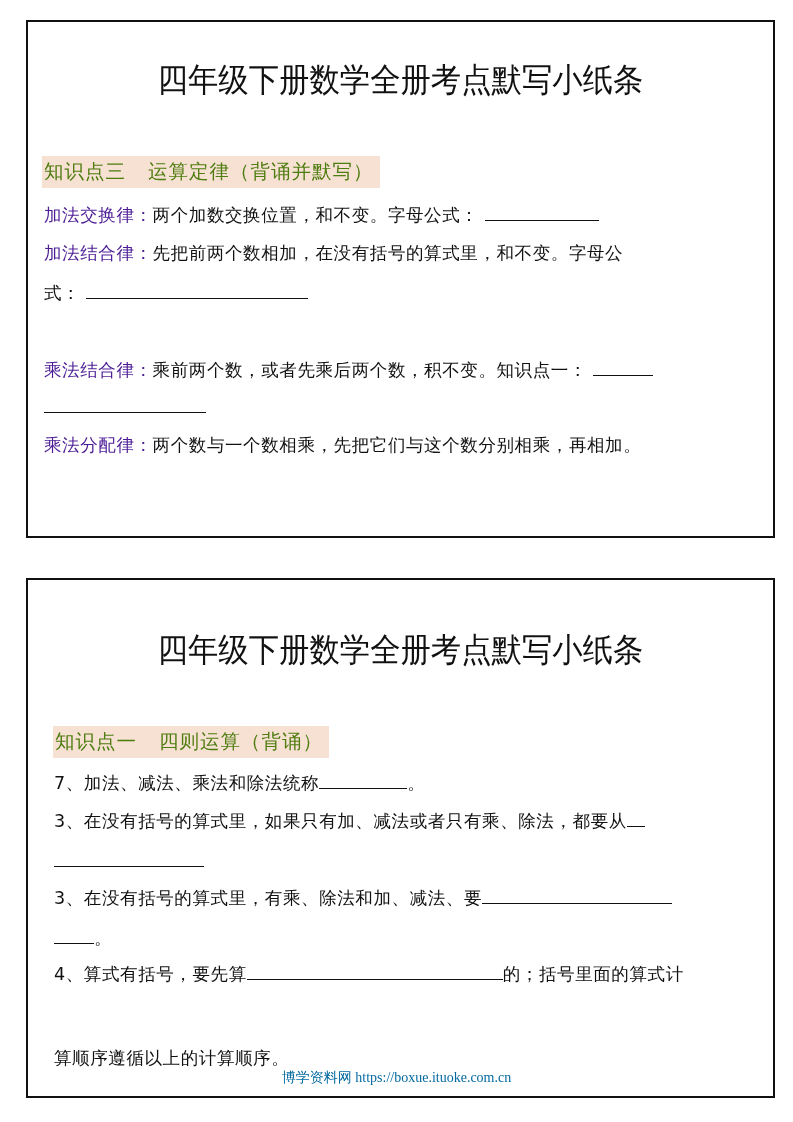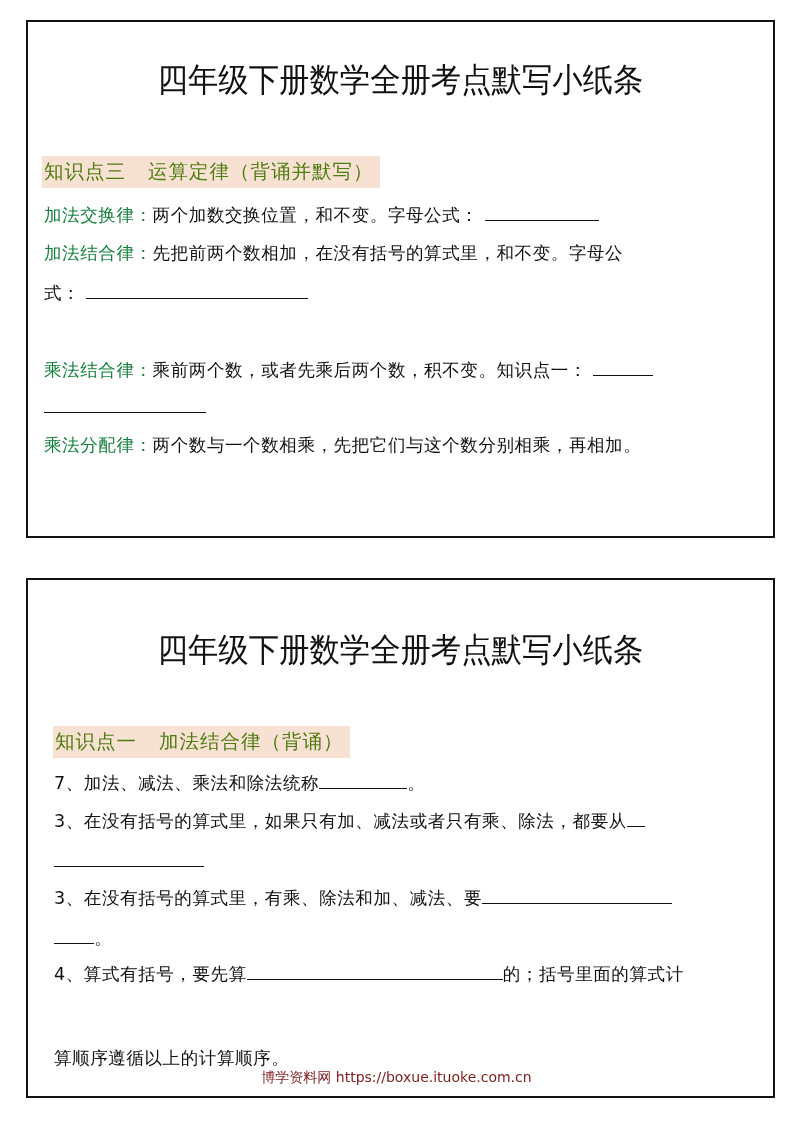--- a/index.html
+++ b/index.html
@@ -29,28 +29,28 @@
       background: #f7e1d3; color: #4d7c0f;
       font-size: 19.5px; padding: 2px 6px 2px 2px; line-height: 28px;
       letter-spacing: 1px;
     }
     .heading .gap { display: inline-block; width: 22px; }
     .line {
       position: absolute; left: 16px; right: 20px;
       font-size: 17.5px; line-height: 26px; white-space: nowrap;
       letter-spacing: 0.6px;
     }
-    .law { color: #15803d; }
+    .law { color: #4c1d95; }
     .blank {
       display: inline-block; border-bottom: 1.5px solid #111;
       height: 18px; vertical-align: baseline;
     }
     .footer {
       position: absolute; top: 1069px; left: 0; right: 0; text-align: center;
-      font-size: 14px; color: #7f1d1d;
+      font-size: 14px; color: #0369a1; font-family: Liberation Serif, serif;
     }
   </style>
 </head>
 <body>
 
 <div class="card card1">
   <div class="title">四年级下册数学全册考点默写小纸条</div>
 
   <div class="heading" style="left:14px; top:134px;">
     <span>知识点三</span><span class="gap"></span><span>运算定律（背诵并默写）</span>
@@ -80,21 +80,21 @@
 
   <div class="line" style="top:410px;">
     <span class="law">乘法分配律</span><span class="law">：</span><span>两个数与一个数相乘，先把它们与这个数分别相乘，再相加。</span>
   </div>
 </div>
 
 <div class="card card2">
   <div class="title">四年级下册数学全册考点默写小纸条</div>
 
   <div class="heading" style="left:25px; top:146px;">
-    <span>知识点一</span><span class="gap"></span><span>加法结合律（背诵）</span>
+    <span>知识点一</span><span class="gap"></span><span>四则运算（背诵）</span>
   </div>
 
   <div class="line" style="left:26px; top:190px;">
     <span>7、加法、减法、乘法和除法统称</span><span class="blank" style="width:88px;"></span><span>。</span>
   </div>
 
   <div class="line" style="left:26px; top:228px;">
     <span>3、在没有括号的算式里，如果只有加、减法或者只有乘、除法，都要从</span><span class="blank" style="width:18px;"></span>
   </div>
   <div class="line" style="left:26px; top:268px;">

